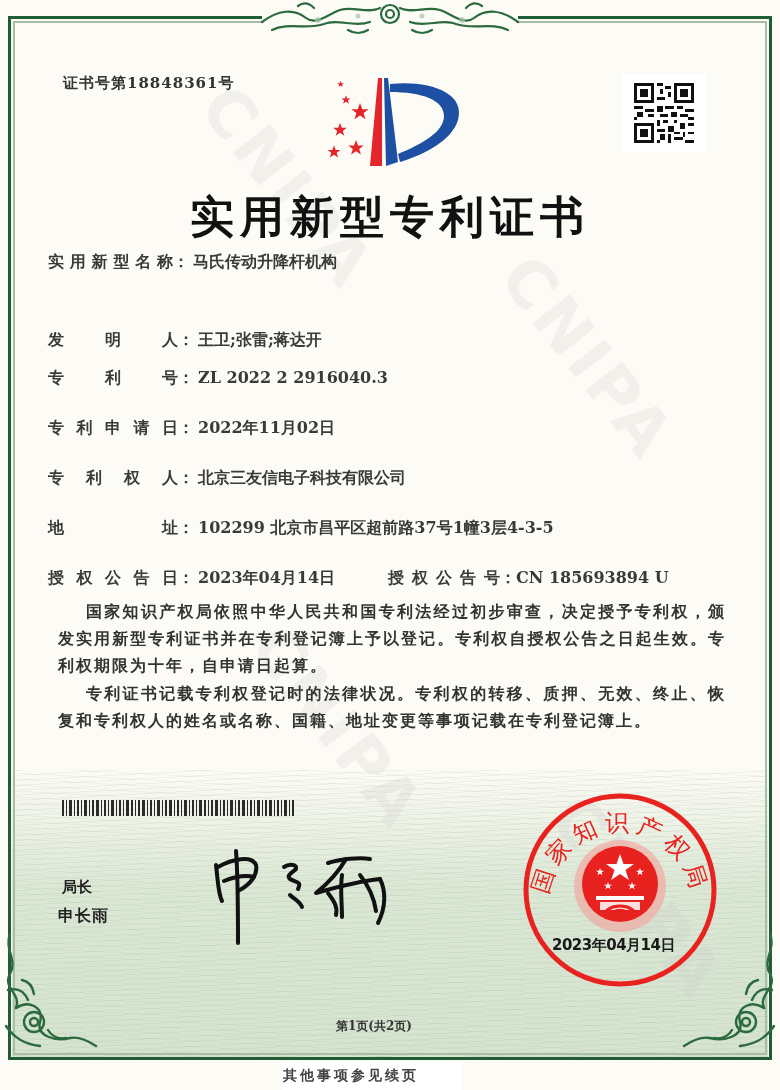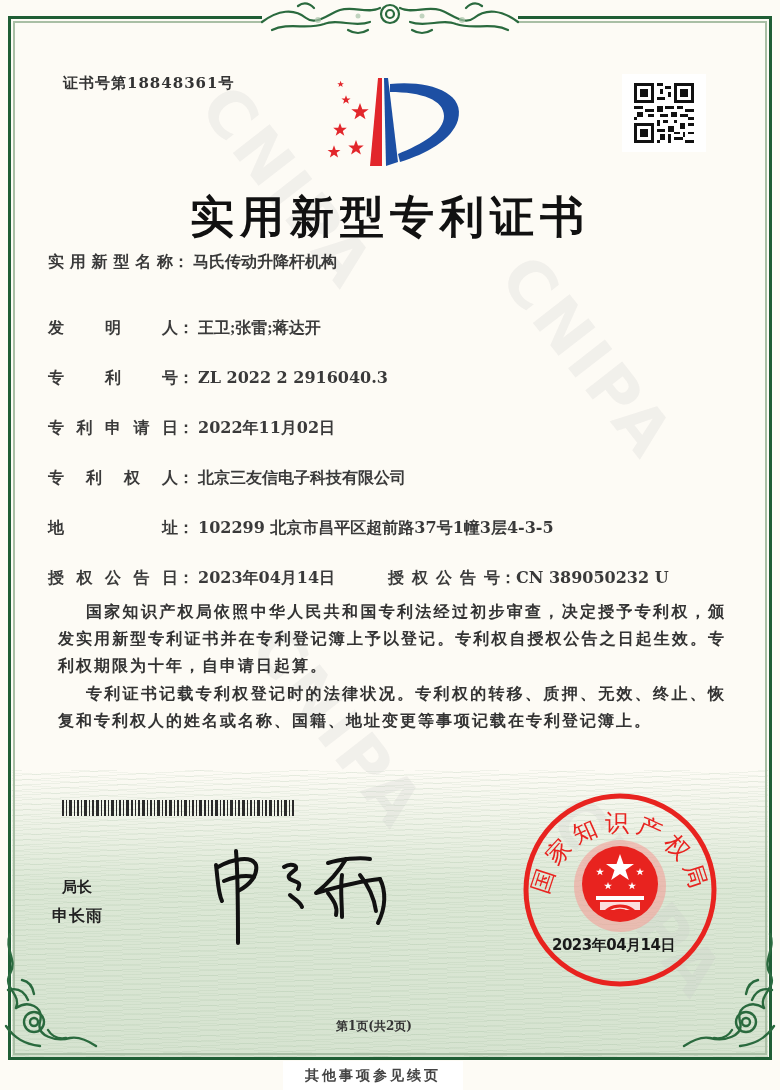--- a/index.html
+++ b/index.html
@@ -44,53 +44,53 @@
       letter-spacing: 6px; color: #111;
     }
 
     .field { position: absolute; left: 48px; font-size: 16px; font-weight: bold; color: #3a3a3a; white-space: nowrap; display: flex; }
     .field .lbl { display: inline-block; width: 130px; text-align-last: justify; text-align: justify; }
     .field .lbl.colon-full { width: 125px; }
     .field .sep { display: inline-block; margin-right: 4px; }
     .field .val { display: inline-block; }
 
     .f-name { top: 252px; }
-    .f-inventor { top: 318px; font-family: Liberation Serif, serif; }
+    .f-inventor { top: 330px; }
     .f-number { top: 368px; }
     .f-appdate { top: 418px; }
     .f-owner { top: 468px; }
     .f-address { top: 518px; }
     .f-pubdate { top: 568px; }
     .f-pubno { position: absolute; left: 388px; top: 568px; font-size: 16px; font-weight: bold; color: #3a3a3a; display: flex; white-space: nowrap; }
     .f-pubno .lbl { display: inline-block; width: 112px; text-align-last: justify; }
 
     .body-text {
       position: absolute; left: 58px; width: 668px; font-size: 16px; font-weight: bold;
       line-height: 27px; color: #333; text-align: justify; letter-spacing: 2px;
     }
     .p1 { top: 598px; text-indent: 28px; }
     .p2 { top: 680px; text-indent: 28px; }
 
     .barcode { position: absolute; left: 62px; top: 800px; width: 232px; height: 16px; }
 
     .director-title { position: absolute; left: 62px; top: 878px; font-family: "DejaVu Sans", sans-serif; font-size: 15px; font-weight: bold; color: #222; }
-    .director-name { position: absolute; left: 52px; top: 906px; font-family: Liberation Mono, monospace; font-size: 16px; font-weight: bold; color: #222; letter-spacing: 1px; }
+    .director-name { position: absolute; left: 58px; top: 906px; font-family: Liberation Mono, monospace; font-size: 16px; font-weight: bold; color: #222; letter-spacing: 1px; }
 
     .signature { position: absolute; left: 210px; top: 845px; width: 200px; height: 105px; }
 
     .seal { position: absolute; left: 520px; top: 790px; width: 200px; height: 200px; }
     .seal-date {
       position: absolute; left: 552px; top: 936px; font-family: "DejaVu Sans", sans-serif;
       font-size: 15px; color: #1a1a1a; letter-spacing: -0.5px; font-weight: bold;
     }
 
     .page-indicator { position: absolute; left: 0; width: 748px; top: 1018px; text-align: center; font-size: 12px; font-weight: bold; color: #333; }
 
     .continued-box { position: absolute; left: 283px; top: 1061px; width: 180px; height: 29px; background: #ffffff; }
-    .continued { position: absolute; left: 0; width: 180px; top: 6px; text-align: center; font-size: 14px; font-weight: bold; color: #444; letter-spacing: 3px; }
+    .continued { position: absolute; left: 0; width: 180px; top: 6px; font-size: 14px; font-weight: bold; color: #444; letter-spacing: 3px; }
   </style>
 </head>
 <body>
 
 <div class="page">
 
   <div class="guilloche"></div>
 
   <div class="watermark" style="left:170px; top:150px;">CNIPA</div>
   <div class="watermark" style="left:470px; top:320px;">CNIPA</div>
@@ -255,21 +255,21 @@
 
   <div class="field f-pubdate">
     <span class="lbl">授权公告日</span>
     <span class="sep">：</span>
     <span class="val">2023年04月14日</span>
   </div>
 
   <div class="f-pubno">
     <span class="lbl">授权公告号</span>
     <span class="sep">：</span>
-    <span class="val">CN 389050232 U</span>
+    <span class="val">CN 185693894 U</span>
   </div>
 
   <div class="body-text p1">国家知识产权局依照中华人民共和国专利法经过初步审查，决定授予专利权，颁发实用新型专利证书并在专利登记簿上予以登记。专利权自授权公告之日起生效。专利权期限为十年，自申请日起算。</div>
   <div class="body-text p2">专利证书记载专利权登记时的法律状况。专利权的转移、质押、无效、终止、恢复和专利权人的姓名或名称、国籍、地址变更等事项记载在专利登记簿上。</div>
 
   <svg class="barcode" viewBox="0 0 232 16" preserveAspectRatio="none">
     <g fill="#2a2a2a">
       <rect x="0" y="0" width="2" height="16"></rect>
         <rect x="4" y="0" width="1" height="16"></rect>
         <rect x="7" y="0" width="3" height="16"></rect>

